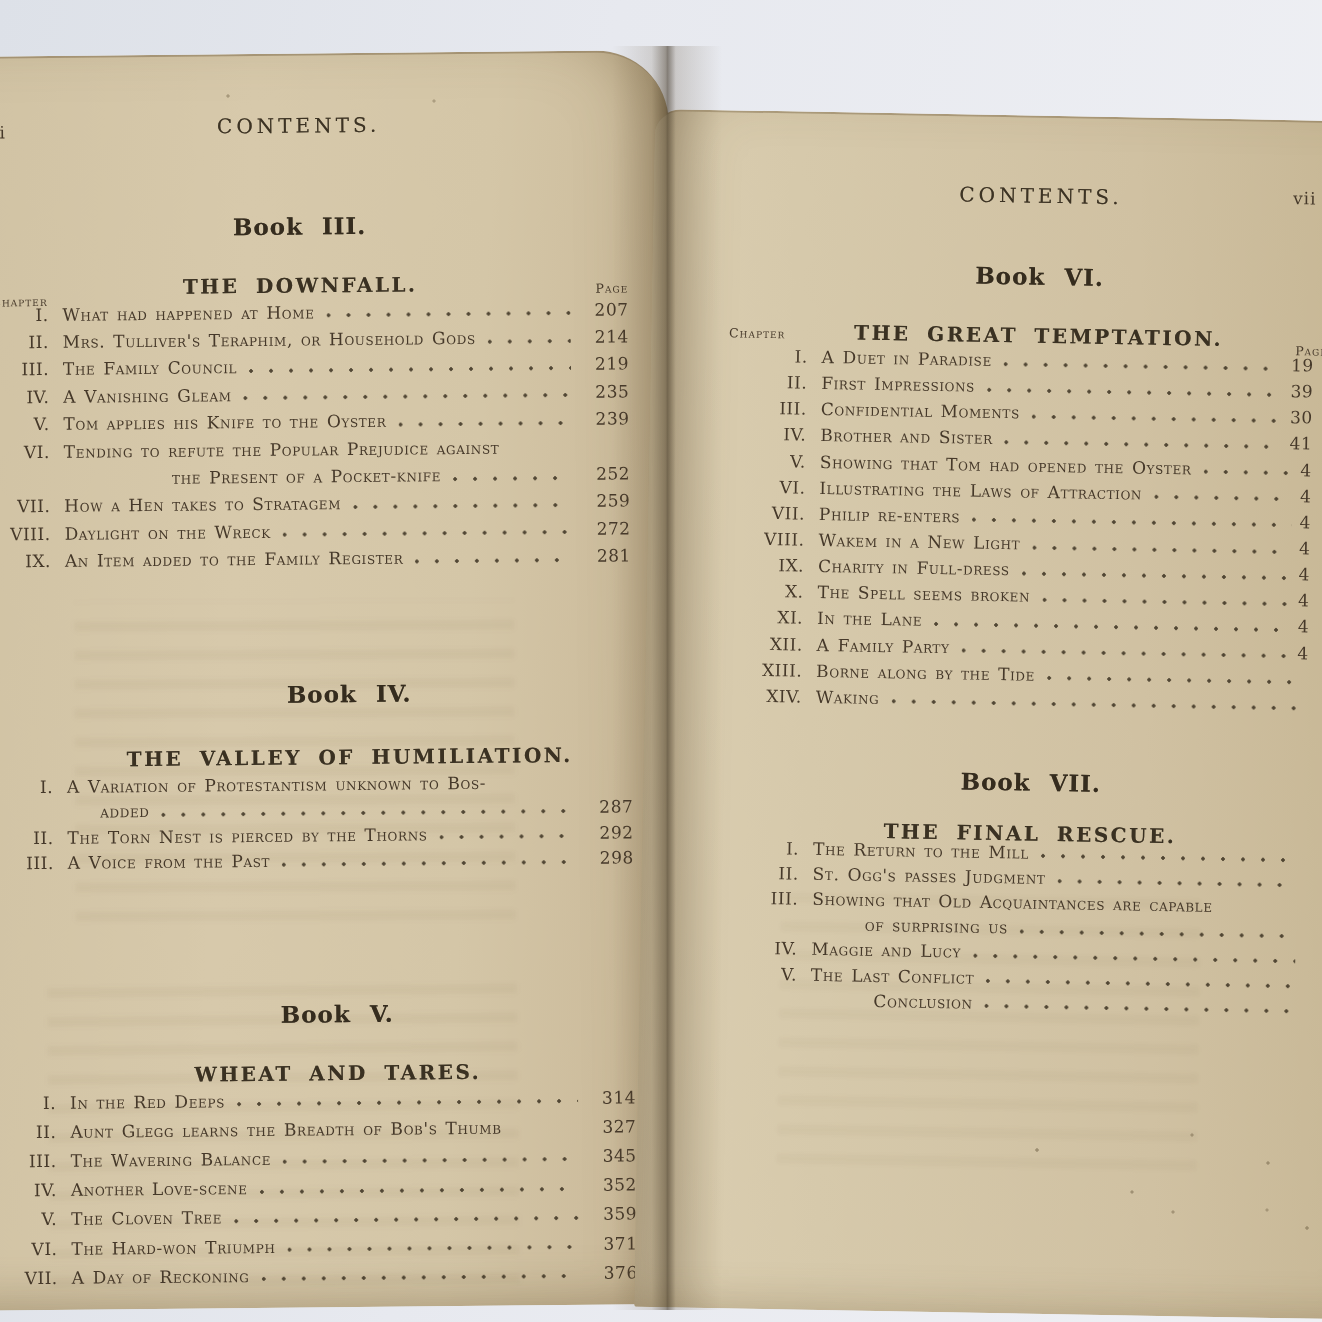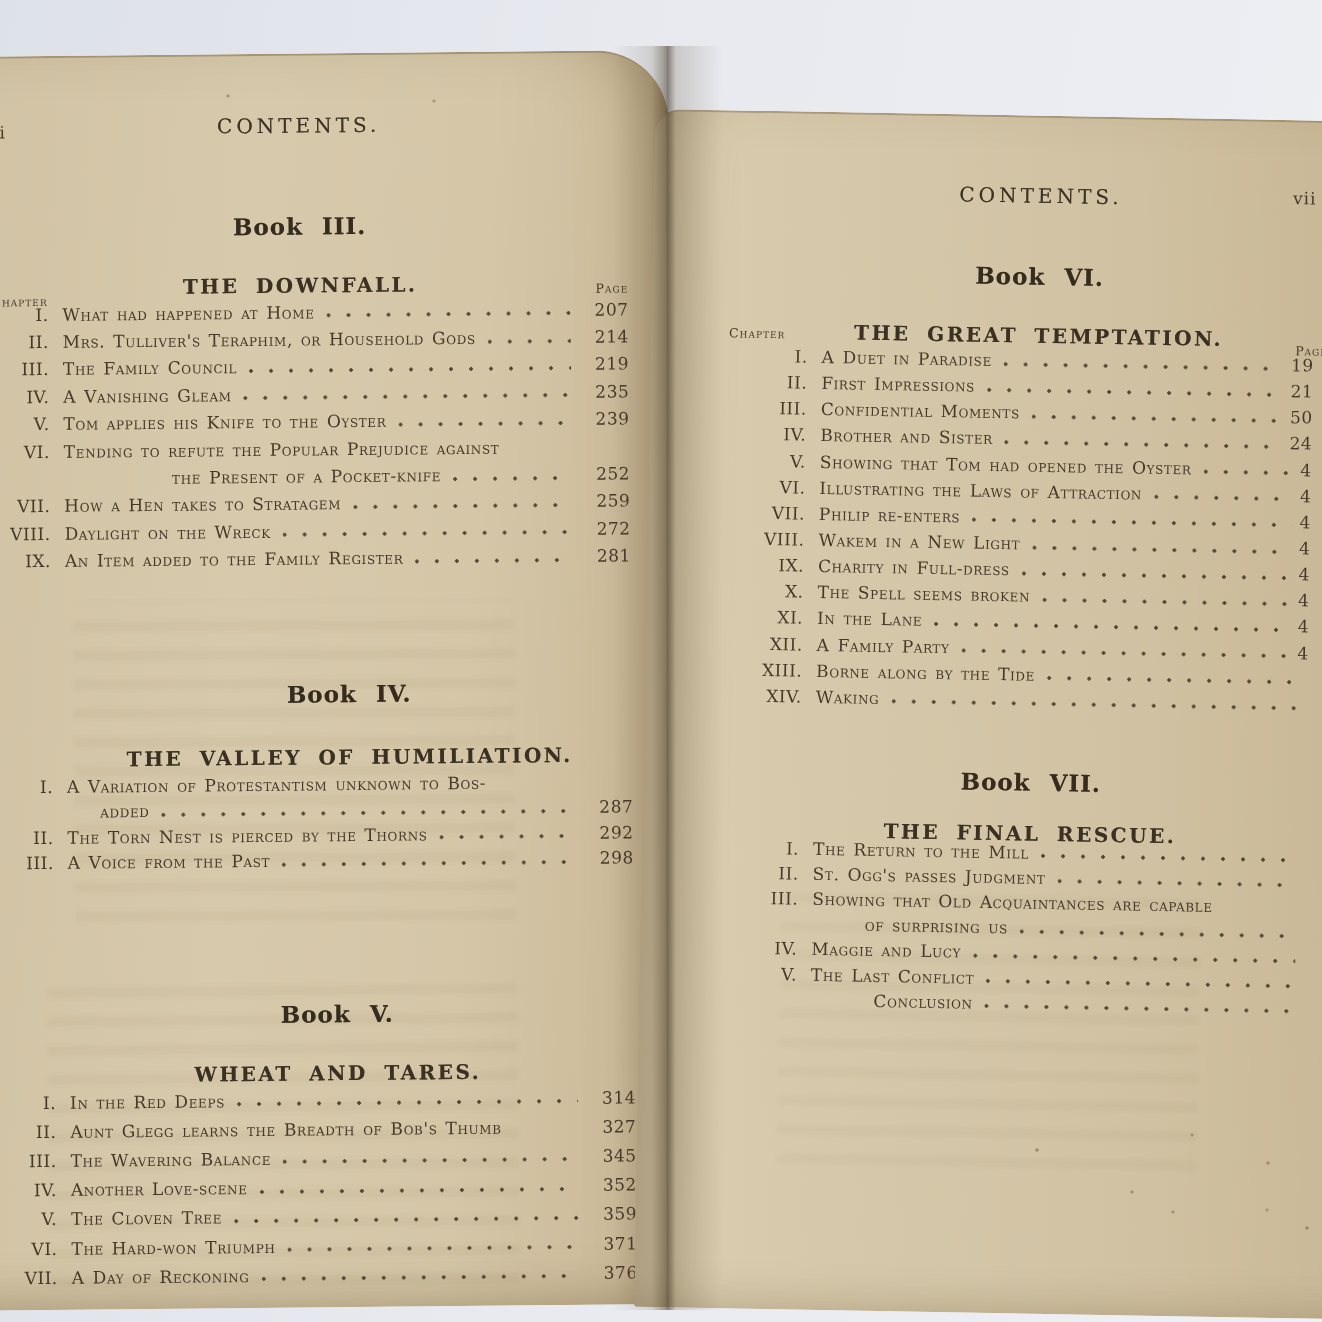--- a/index.html
+++ b/index.html
@@ -274,33 +274,33 @@
               <div class="row">
                 <span class="num">I.</span>
                 <span class="t">A Duet in Paradise</span>
                 <span class="dots"></span>
                 <span class="pg">19</span>
               </div>
               <div class="row">
                 <span class="num">II.</span>
                 <span class="t">First Impressions</span>
                 <span class="dots"></span>
-                <span class="pg">21</span>
+                <span class="pg">39</span>
               </div>
               <div class="row">
                 <span class="num">III.</span>
                 <span class="t">Confidential Moments</span>
                 <span class="dots"></span>
-                <span class="pg">50</span>
+                <span class="pg">30</span>
               </div>
               <div class="row">
                 <span class="num">IV.</span>
                 <span class="t">Brother and Sister</span>
                 <span class="dots"></span>
-                <span class="pg">24</span>
+                <span class="pg">41</span>
               </div>
               <div class="row">
                 <span class="num">V.</span>
                 <span class="t">Showing that Tom had opened the Oyster</span>
                 <span class="dots"></span>
                 <span class="pg">4</span>
               </div>
               <div class="row">
                 <span class="num">VI.</span>
                 <span class="t">Illustrating the Laws of Attraction</span>

